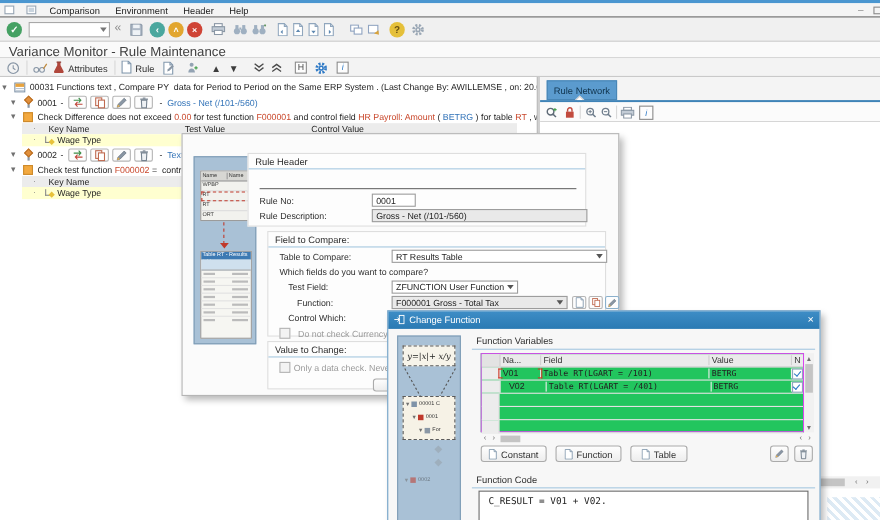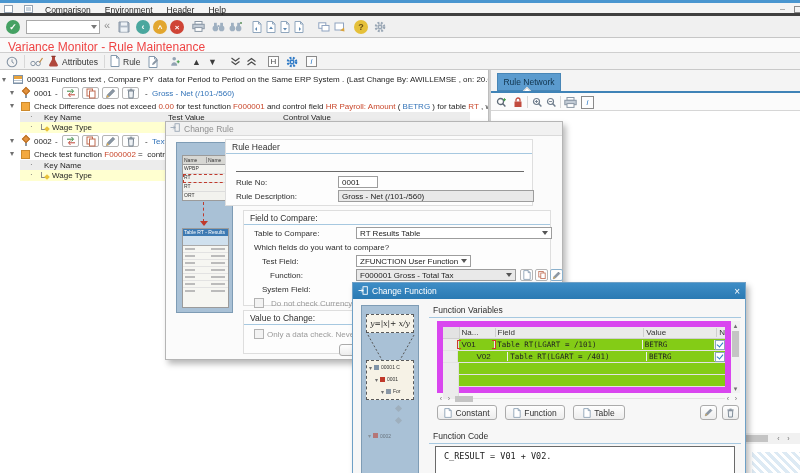--- a/index.html
+++ b/index.html
@@ -3,28 +3,28 @@
 <meta charset="utf-8">
 <style>
   html,body{margin:0;padding:0;background:#e8e8e8}
   #screen{position:relative;width:800px;height:473px;background:#fff;overflow:hidden;
           font-family:"Liberation Sans",sans-serif;color:#222;font-size:8px;}
   .ab{position:absolute;box-sizing:border-box}
   .flex{display:flex;align-items:center}
   .pre{white-space:pre}
   
   .topline{background:#4a96d0}
-  .menubar{background:#f4f4f4;border-bottom:3px solid #404040}
+  .menubar{background:#f4f4f4;border-bottom:1px solid #404040}
   .menuitem{font-size:8.5px;color:#1c1c1c;padding:0 7px;height:12px;display:flex;align-items:center;cursor:default}
   .winglyph{color:#8a8a8a;font-size:9px}
   .toolbar{background:#f0f0f0;border-bottom:1px solid #c6c6c6}
   .circ{border-radius:50%;color:#fff;display:flex;align-items:center;justify-content:center;font-weight:bold}
   .cmdfield{background:#fff;border:1px solid #a8a8a8}
   .titlebar{background:#fafafa;border-bottom:1px solid #cfcfcf}
-  .apptitle{font-size:12px;color:#ef4444}
+  .apptitle{font-size:12px;color:#404040}
   .appbar{background:#f3f3f3;border-bottom:1px solid #c9c9c9}
   .applabel{font-size:8.5px;color:#333}
   .sepv{width:1px;background:#d8d8d8}
   .boxletter{border:1px solid #8a8a8a;color:#4a4a4a;font-size:8px;display:flex;align-items:center;justify-content:center;background:#fdfdfd}
   
   .caret{color:#707070;font-size:8px}
   .bullet{color:#777;font-size:8px}
   .treetxt{font-size:8px;color:#1f1f1f}
   .red{color:#c9472b}
   .blu{color:#3273b8}
@@ -55,21 +55,21 @@
   .fld{border:1px solid #9d9d9d;background:#fff;font-size:8px;color:#222;display:flex;align-items:center;padding:0 3px}
   .ro{background:#e9e9e9}
   .dd{width:0;height:0;border-left:3px solid transparent;border-right:3px solid transparent;border-top:4px solid #555}
   .cb{width:8px;height:8px;border:1px solid #b3b3b3;background:#f3f3f3}
   .cbl{font-size:8px;color:#9a9a9a}
   .illus{background:#a9c1d6;border:1px solid #7e9cb5}
   .btn{border:1px solid #ababab;border-radius:3px;background:linear-gradient(#fefefe,#ededed);
        display:flex;align-items:center;justify-content:center;font-size:8.5px;color:#333;gap:3px}
   .mono{font-family:"DejaVu Sans Mono",monospace}
   
-  .vtable{border:6px solid #d946ef;background:#84cc16}
+  .vtable{border:1px solid #d946ef;background:#22c55e}
   .vhead{background:#ebebeb;border-bottom:1px solid #cfcfcf;font-size:8px;color:#333}
   .vrow{border-bottom:1px solid #e3e3e3;font-size:8px}
   .chk{width:8px;height:8px;border:1px solid #8fa6bc;background:#fff;position:relative}
   .chk.on::after{content:"";position:absolute;left:1.5px;top:0.5px;width:3px;height:5px;
        border:solid #2f7ac6;border-width:0 1.5px 1.5px 0;transform:rotate(40deg)}
   .fcell{position:relative}
   .fcell::before,.fcell::after{content:"";position:absolute;top:0;bottom:0;width:3px;border:1px solid #cf3b2a}
   .fcell::before{left:-2px;border-right:none}
   .fcell::after{right:-2px;border-left:none}
   .tinytxt{font-size:5px;color:#333}
@@ -450,29 +450,20 @@
     <div class="ab sbtrack" style="left:209px;top:363px;width:100px;height:11px">
       <div class="sbthumb ab" style="left:4px;top:2px;width:64px;height:7px"></div>
       <div class="sarr ab" style="left:74px;top:1px;width:9px;height:9px">‹</div>
       <div class="sarr ab" style="left:84px;top:1px;width:9px;height:9px">›</div>
     </div>
 
     <div class="ab hatch" style="left:261px;top:382px;width:48px;height:21px"></div>
   </div>
 
   <div class="ab crdlg dlg" style="left:165px;top:121px;width:398px;height:239px;z-index:20">
-    <div class="crtitle flex ab" style="left:0;top:0;width:100%;height:14px;padding:0 4px;gap:4px">
-      <span>
-        <svg width="10" height="9" viewBox="0 0 11 10">
-            <rect x="5.5" y="0.8" width="4.8" height="8.4" fill="none" stroke="#9aa7b5"></rect>
-            <path d="M.5 5h5M3.6 3l2 2-2 2" fill="none" stroke="#9aa7b5"></path>
-          </svg>
-      </span>
-      <span>Change Rule</span>
-    </div>
 
     <div class="ab illus" style="left:10px;top:20px;width:57px;height:171px">
 
       <div class="ab" style="left:5px;top:12px;width:47px;height:46px;background:#f2f2ee;border:1px solid #9b9b9b">
         <div class="flex" style="height:8px;background:#d7d7d3;border-bottom:1px solid #9b9b9b">
           <span class="tinytxt" style="width:22px;padding-left:1px;border-right:1px solid #9b9b9b">Name</span>
           <span class="tinytxt" style="padding-left:1px">Name</span>
         </div>
         <div class="tinytxt" style="height:8px;padding-left:1px;border-bottom:1px solid #ddd">WPBP</div>
         <div class="tinytxt" style="height:8px;padding-left:1px;border-bottom:1px solid #ddd;outline:1px dashed #c0392b;outline-offset:-1px">RT</div>
@@ -540,21 +531,21 @@
             <rect x="1" y="1" width="5.5" height="7" fill="#fff" stroke="#bf6a50"></rect>
             <rect x="3.5" y="3" width="5.5" height="7" fill="#fff" stroke="#bf6a50"></rect>
           </svg>
       </span>
       <span class="tbtn ab" style="left:306px;top:58px;width:13px;height:12px;border-color:#8ab0cc">
         <svg width="9" height="9" viewBox="0 0 11 11">
             <path d="M1.5 9.5l.8-2.6 5.6-5.6 1.8 1.8-5.6 5.6z" fill="#8a97a5" stroke="#5f6b77" stroke-width=".6"></path>
             <path d="M1.5 9.5l.8-2.6 1.8 1.8z" fill="#e8b14d"></path>
           </svg>
       </span>
-      <div class="lbl ab" style="left:18px;top:74px">System Field:</div>
+      <div class="lbl ab" style="left:18px;top:74px">Control Which:</div>
       <div class="fld ab" style="left:112px;top:72px;width:115px;height:12px">
         <span style="flex:1">BETRG HR Payroll: Amount</span>
           <span class="dd"></span>
       </div>
       <div class="ab flex" style="left:10px;top:87px;gap:7px">
         <span class="cb"></span>
         <span class="cbl">Do not check Currency</span>
       </div>
     </div>
 
@@ -634,21 +625,21 @@
           <span class="fcell" style="width:34px;padding-left:2px;border-right:1px solid #eee">V01</span>
           <span class="mono" style="width:150px;padding-left:2px;border-right:1px solid #eee;font-size:7.5px">Table RT(LGART = /101)</span>
           <span class="mono" style="width:72px;padding-left:2px;border-right:1px solid #eee;font-size:7.5px">BETRG</span>
           <span style="flex:1;display:flex;justify-content:center">
               <span class="chk on"></span>
             </span>
         </div>
 
         <div class="vrow flex ab" style="left:0;top:24px;width:100%;height:12px">
           <span style="width:16px;height:100%;background:#ececec;border-right:1px solid #e0e0e0"></span>
-          <span style="width:34px;padding-left:18px;border-right:1px solid #eee">V02</span>
+          <span style="width:34px;padding-left:8px;border-right:1px solid #eee">V02</span>
           <span class="mono" style="width:150px;padding-left:2px;border-right:1px solid #eee;font-size:7.5px">Table RT(LGART = /401)</span>
           <span class="mono" style="width:72px;padding-left:2px;border-right:1px solid #eee;font-size:7.5px">BETRG</span>
           <span style="flex:1;display:flex;justify-content:center">
               <span class="chk on"></span>
             </span>
         </div>
 
         <div class="vrow ab" style="left:0;top:36px;width:100%;height:12px">
             <span class="ab" style="left:0;top:0;width:16px;height:12px;background:#ececec;border-right:1px solid #e0e0e0"></span>
           </div>

